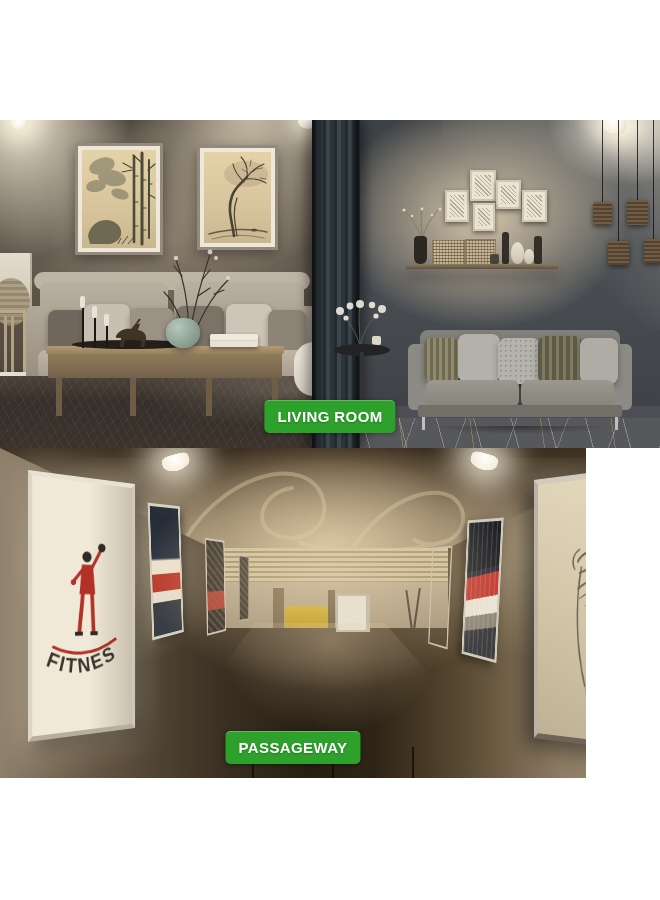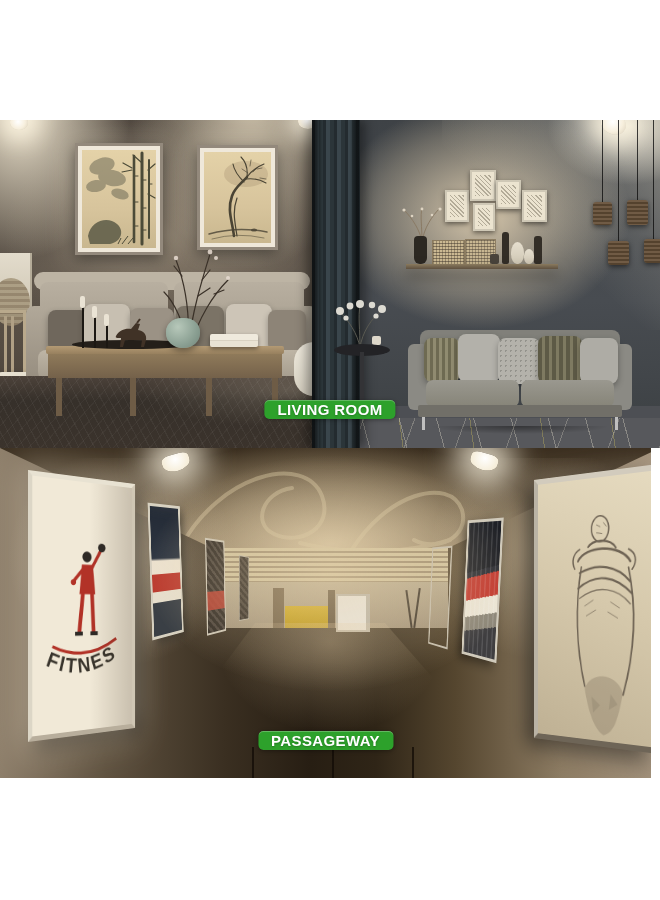--- a/index.html
+++ b/index.html
@@ -103,29 +103,29 @@
   .knit{background:#b4b2ab;background-image:radial-gradient(rgba(90,90,85,.35) 1px, transparent 1px);background-size:5px 5px;}
   .sidetable{left:0;top:224px;width:64px;height:96px;z-index:6;}
   .rug2{left:0;top:298px;width:328px;height:30px;background:#57585c;
     background-image:
       repeating-linear-gradient(75deg, rgba(212,207,192,.4) 0 1px, transparent 1px 36px),
       repeating-linear-gradient(-70deg, rgba(212,207,192,.32) 0 1px, transparent 1px 48px),
       repeating-linear-gradient(82deg, rgba(170,160,92,.5) 0 1px, transparent 1px 70px);}
   .floor2{left:0;top:286px;width:328px;height:14px;background:#4d4f54;}
 
   
-  .badge{left:50%;transform:translateX(-50%);padding:1px 13px;border-radius:5px;
+  .badge{left:50%;transform:translateX(-50%);padding:8px 13px;border-radius:5px;
     background:#2da12b;color:#ffffff;font-size:15px;font-weight:700;letter-spacing:.4px;
     white-space:nowrap;z-index:20;text-shadow:0 1px 2px rgba(0,0,0,.25);
     box-shadow:0 1px 4px rgba(0,0,0,.35), inset 0 1px 0 rgba(255,255,255,.25);}
   .badge-living{top:280px;}
   .badge-passage{top:283px;}
 
   
-  .passage{left:0;top:448px;width:651px;height:330px;overflow:hidden;
+  .passage{left:0;top:448px;width:586px;height:330px;overflow:hidden;
     background:linear-gradient(90deg,#8d7e6a 0%,#60523f 16%,#3b3022 34%,#261d12 47%,#30261652 56%,#554630 68%,#8d7c63 85%,#a5947e 100%),#352a1c;}
   .pw-base{left:0;top:0;width:660px;height:330px;
     background:linear-gradient(90deg,#8d7e6a 0%,#5f5240 16%,#3a2f21 34%,#271e13 47%,#2f2517 57%,#55462f 69%,#8d7c63 85%,#a5947e 100%);}
   .pw-ceiling{left:0;top:0;width:660px;height:330px;
     clip-path:polygon(0 0,660px 0,448px 100px,212px 100px);
     background:
       radial-gradient(280px 130px at 330px 96px, rgba(224,206,170,.85), rgba(190,170,135,.35) 60%, transparent 80%),
       linear-gradient(180deg,#3a2e1f 0%,#6b5a42 34%,#ab9a7d 72%,#c8b695 100%);}
   .pw-endwall{left:212px;top:100px;width:236px;height:80px;}
   .pw-slats{left:0;top:0;width:236px;height:34px;

